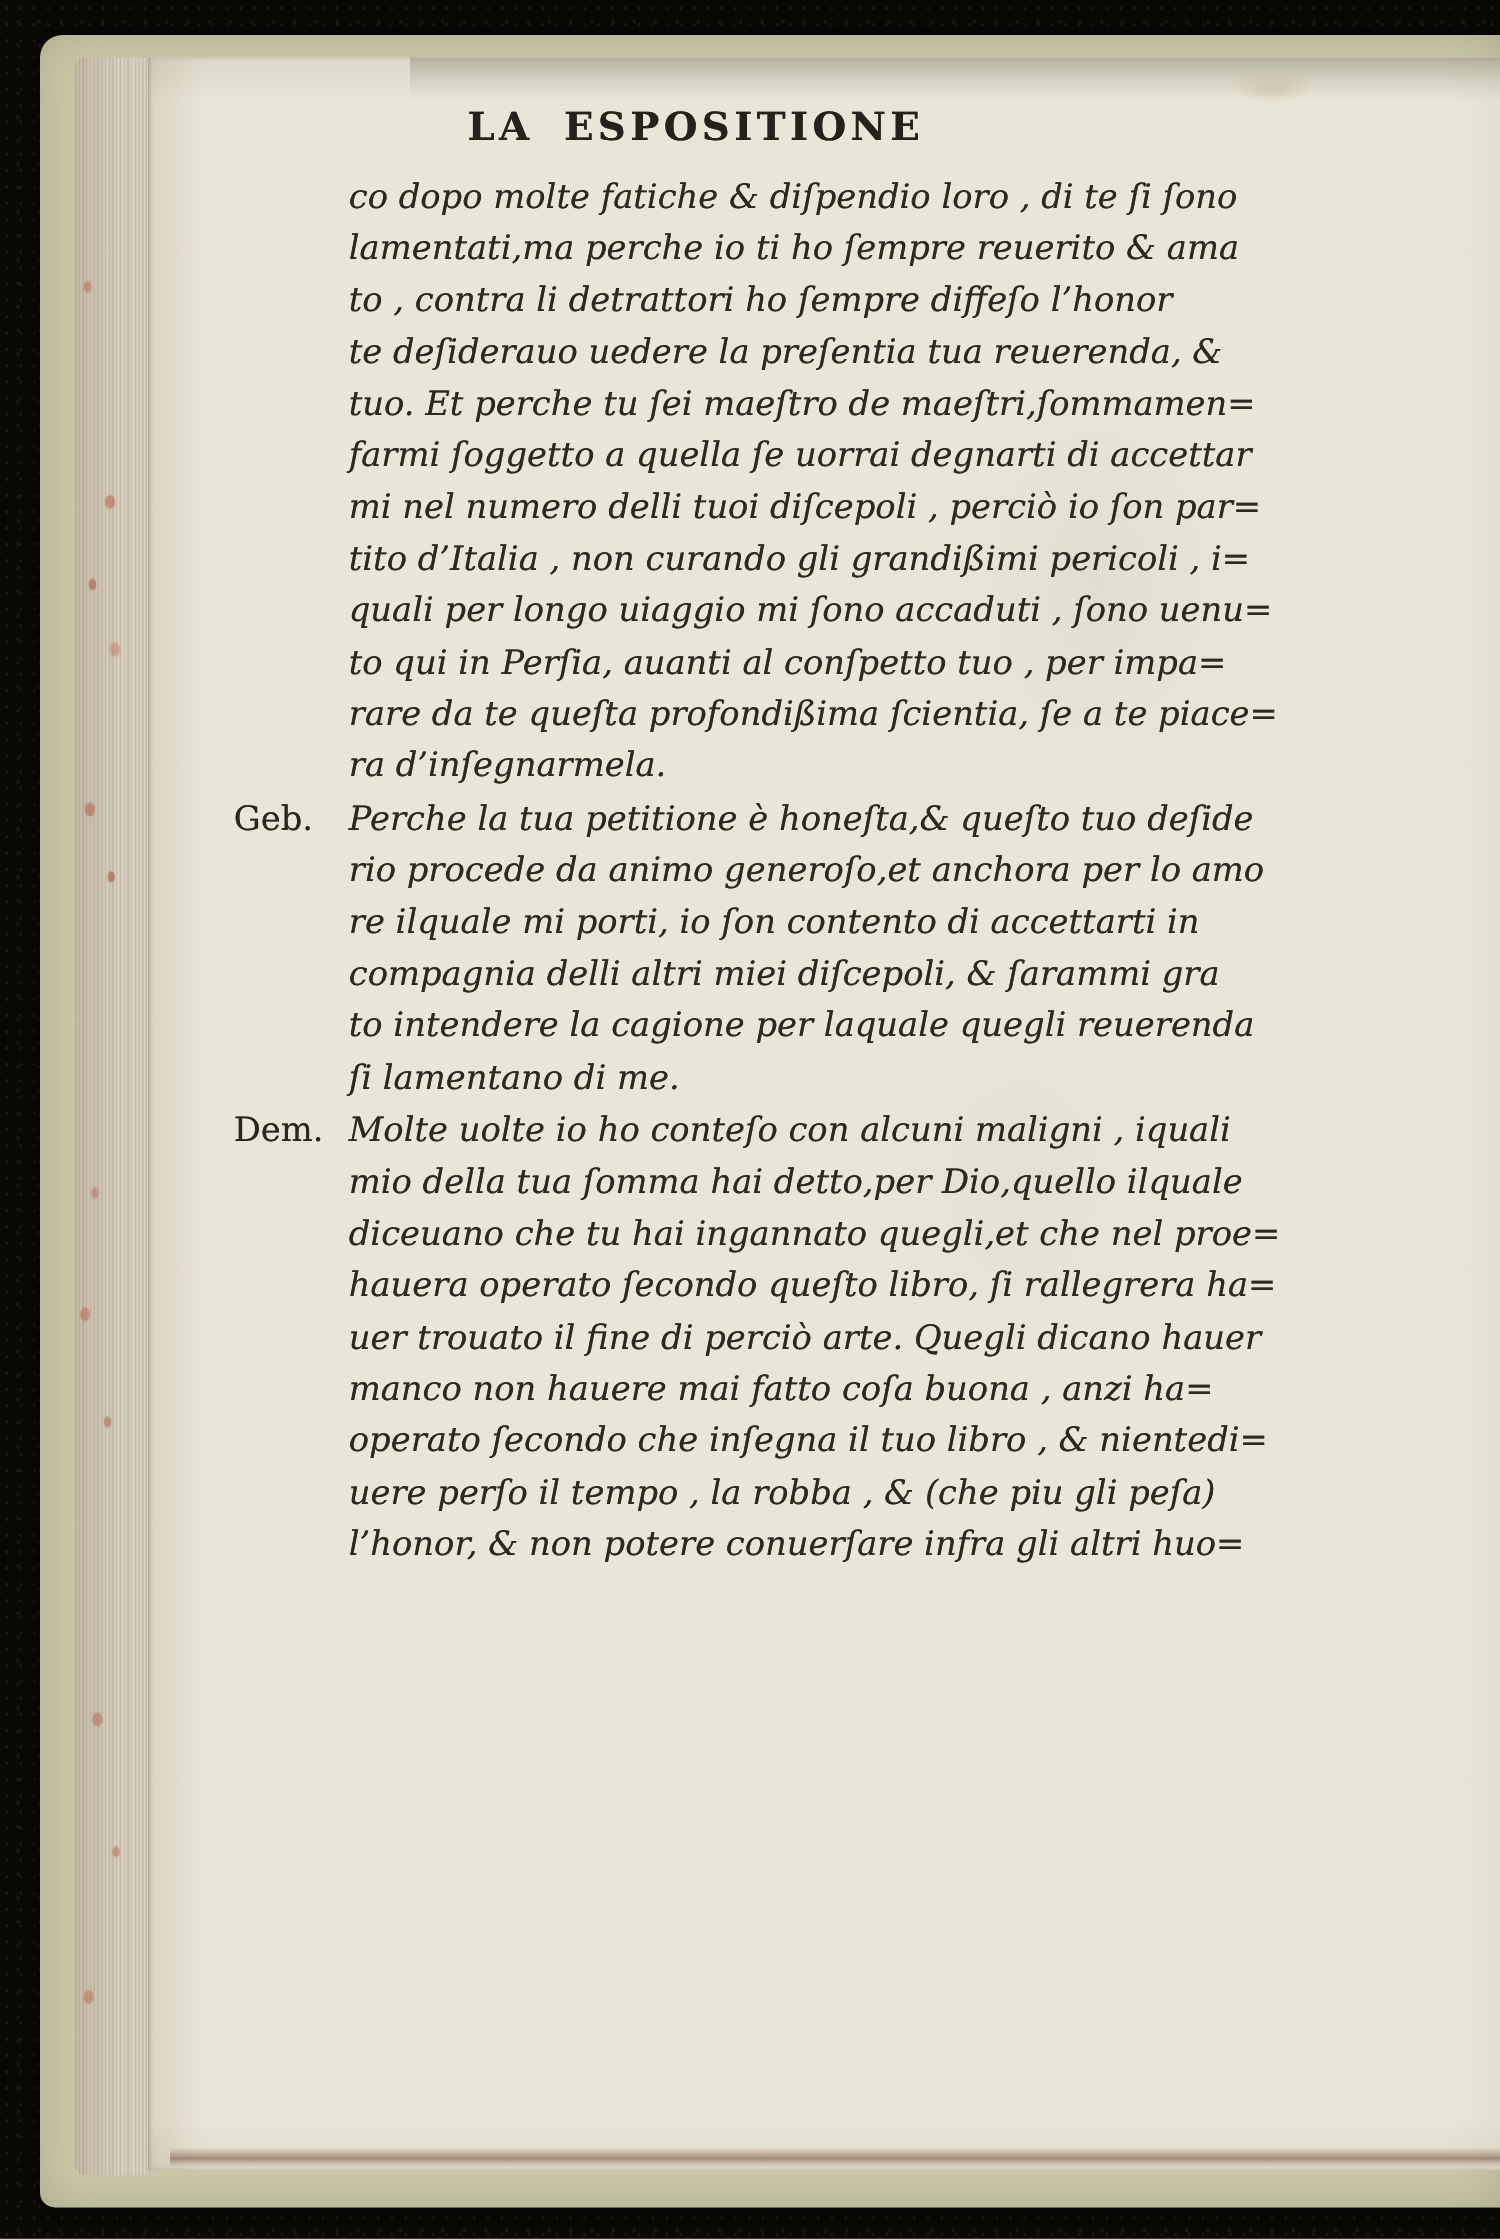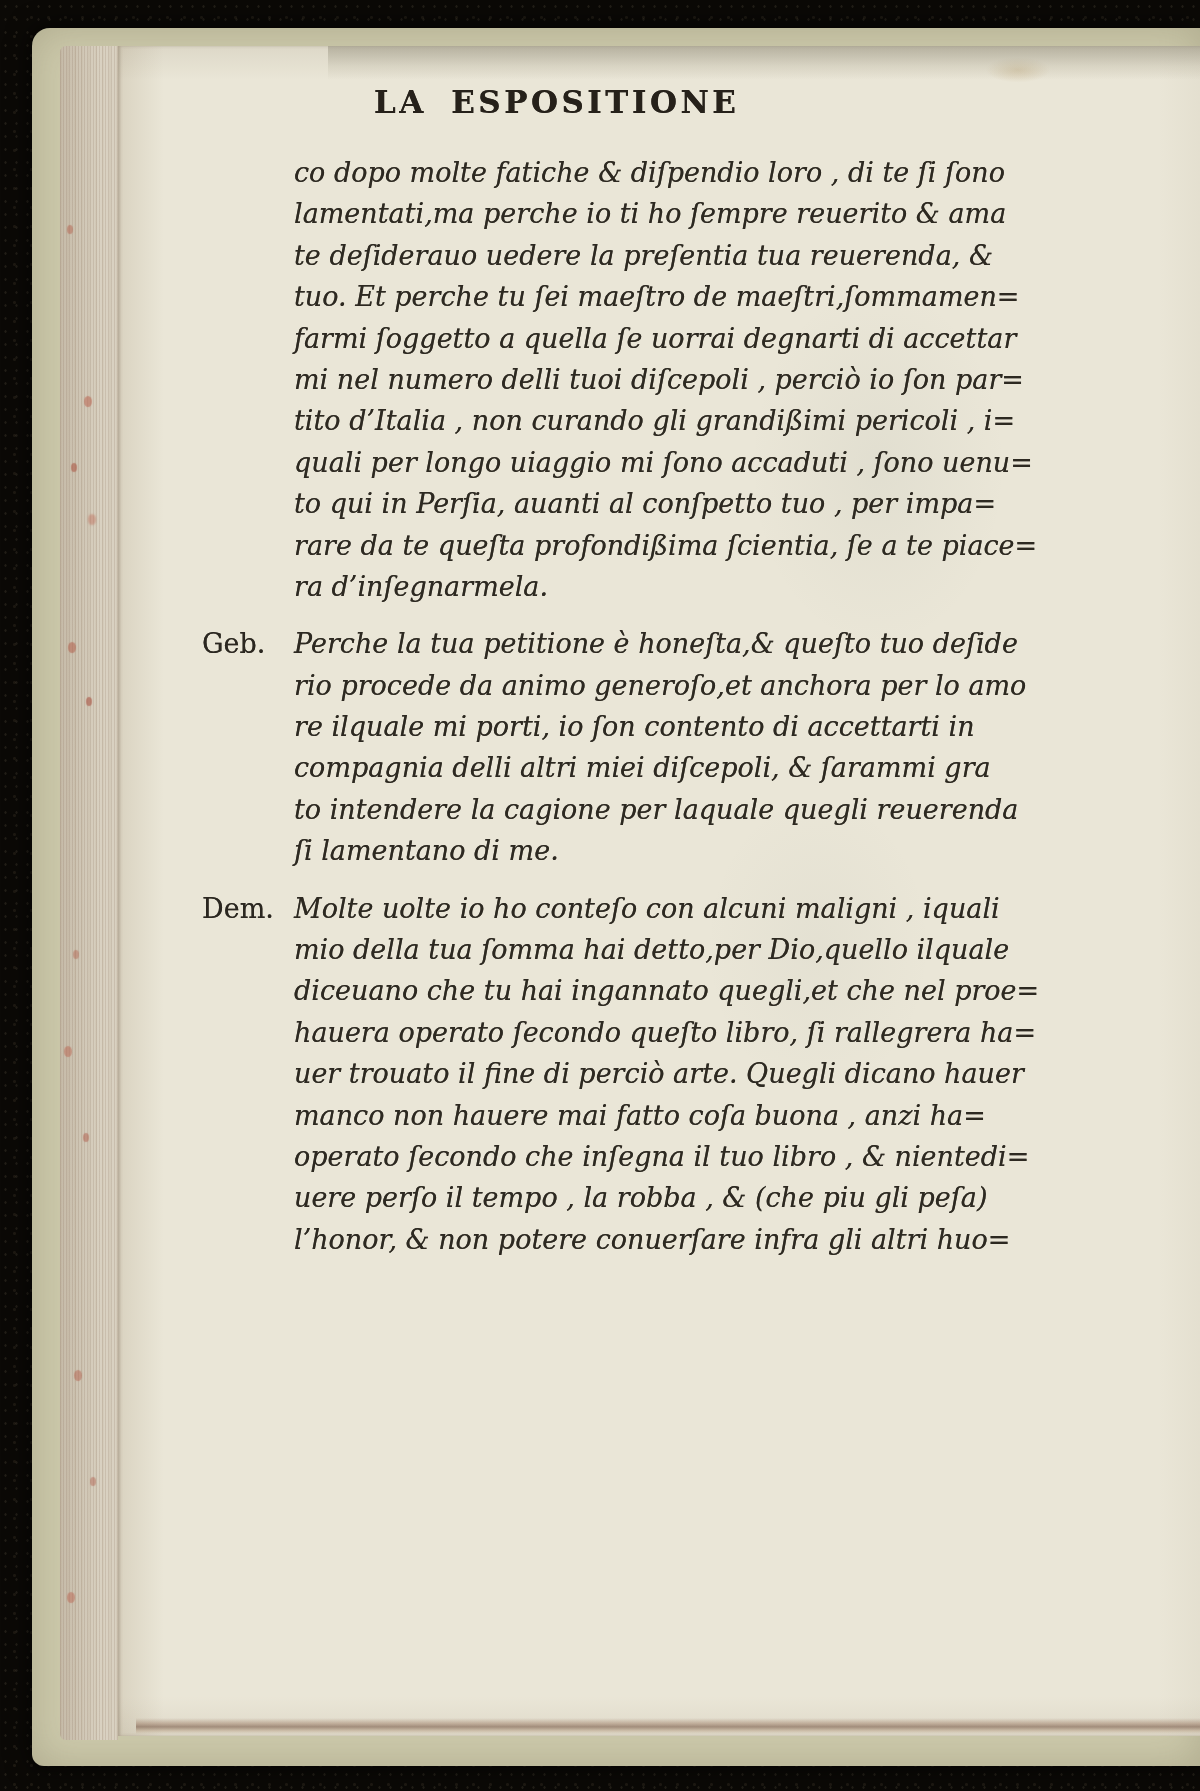--- a/index.html
+++ b/index.html
@@ -73,21 +73,21 @@
     font-size:31px;font-weight:bold;font-style:normal;
     letter-spacing:3.5px;word-spacing:10px;
     color:#26211a;
     text-shadow:0 0 0.5px rgba(38,33,26,0.8);
   }
   .textblock{
     position:absolute;left:160px;top:90px;width:680px;
     font-size:27px;font-style:italic;color:#2d2921;
     text-shadow:0 0 0.5px rgba(45,41,33,0.75);
   }
-  .para{position:relative;margin:16px;padding:0;}
+  .para{position:relative;margin:1px;padding:0;}
   .line{height:41.4px;line-height:41.4px;white-space:nowrap;}
   .speaker{
     position:absolute;left:-92px;top:0;
     font-style:normal;font-size:27px;line-height:41.4px;color:#2b2720;
   }
 </style>
 </head>
 <body>
 
 <div class="cover"></div>
@@ -101,20 +101,21 @@
   <div class="bottom-edge"></div>
 
   <h1 class="header">LA ESPOSITIONE</h1>
 
   <div class="textblock">
 
     <section class="para">
       <span class="speaker"></span>
       <div class="line">co dopo molte fatiche &amp; diſpendio loro , di te ſi ſono</div>
       <div class="line">lamentati,ma perche io ti ho ſempre reuerito &amp; ama</div>
+      <div class="line">to , contra li detrattori ho ſempre diffeſo l’honor</div>
       <div class="line">te deſiderauo uedere la preſentia tua reuerenda, &amp;</div>
       <div class="line">tuo. Et perche tu ſei maeſtro de maeſtri,ſommamen=</div>
       <div class="line">farmi ſoggetto a quella ſe uorrai degnarti di accettar</div>
       <div class="line">mi nel numero delli tuoi diſcepoli , perciò io ſon par=</div>
       <div class="line">tito d’Italia , non curando gli grandißimi pericoli , i=</div>
       <div class="line">quali per longo uiaggio mi ſono accaduti , ſono uenu=</div>
       <div class="line">to qui in Perſia, auanti al conſpetto tuo , per impa=</div>
       <div class="line">rare da te queſta profondißima ſcientia, ſe a te piace=</div>
       <div class="line">ra d’inſegnarmela.</div>
     </section>

